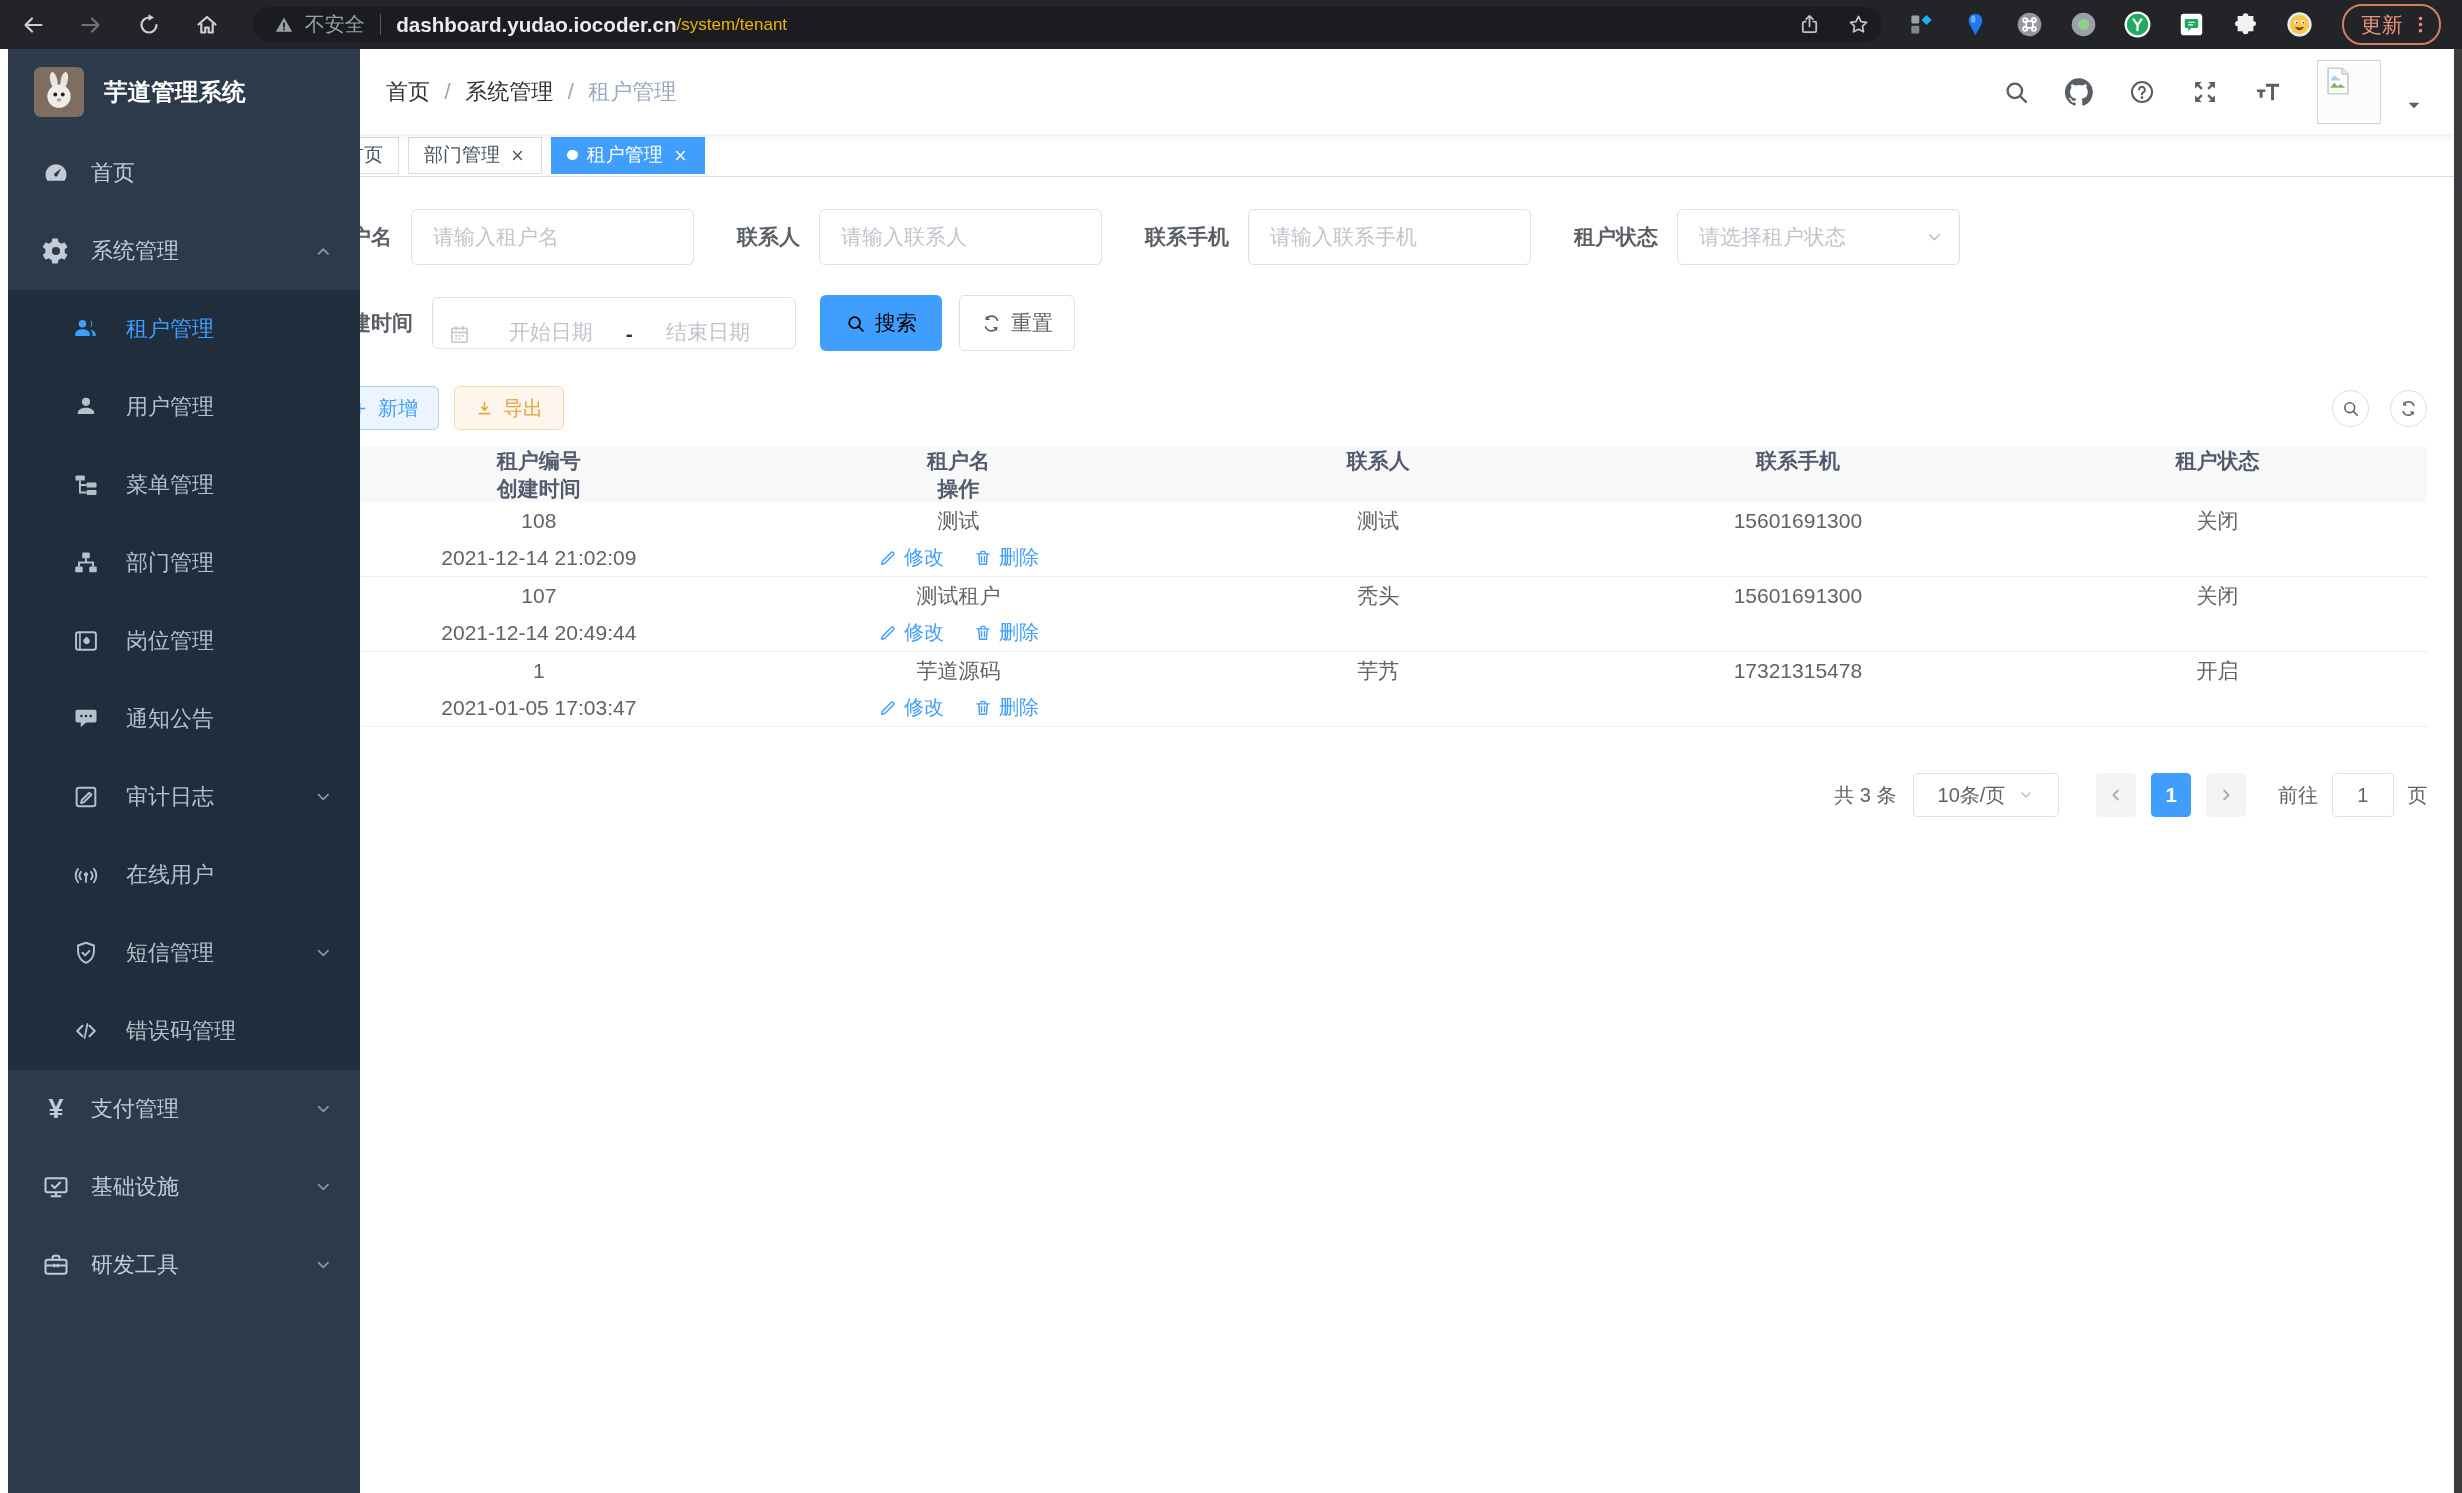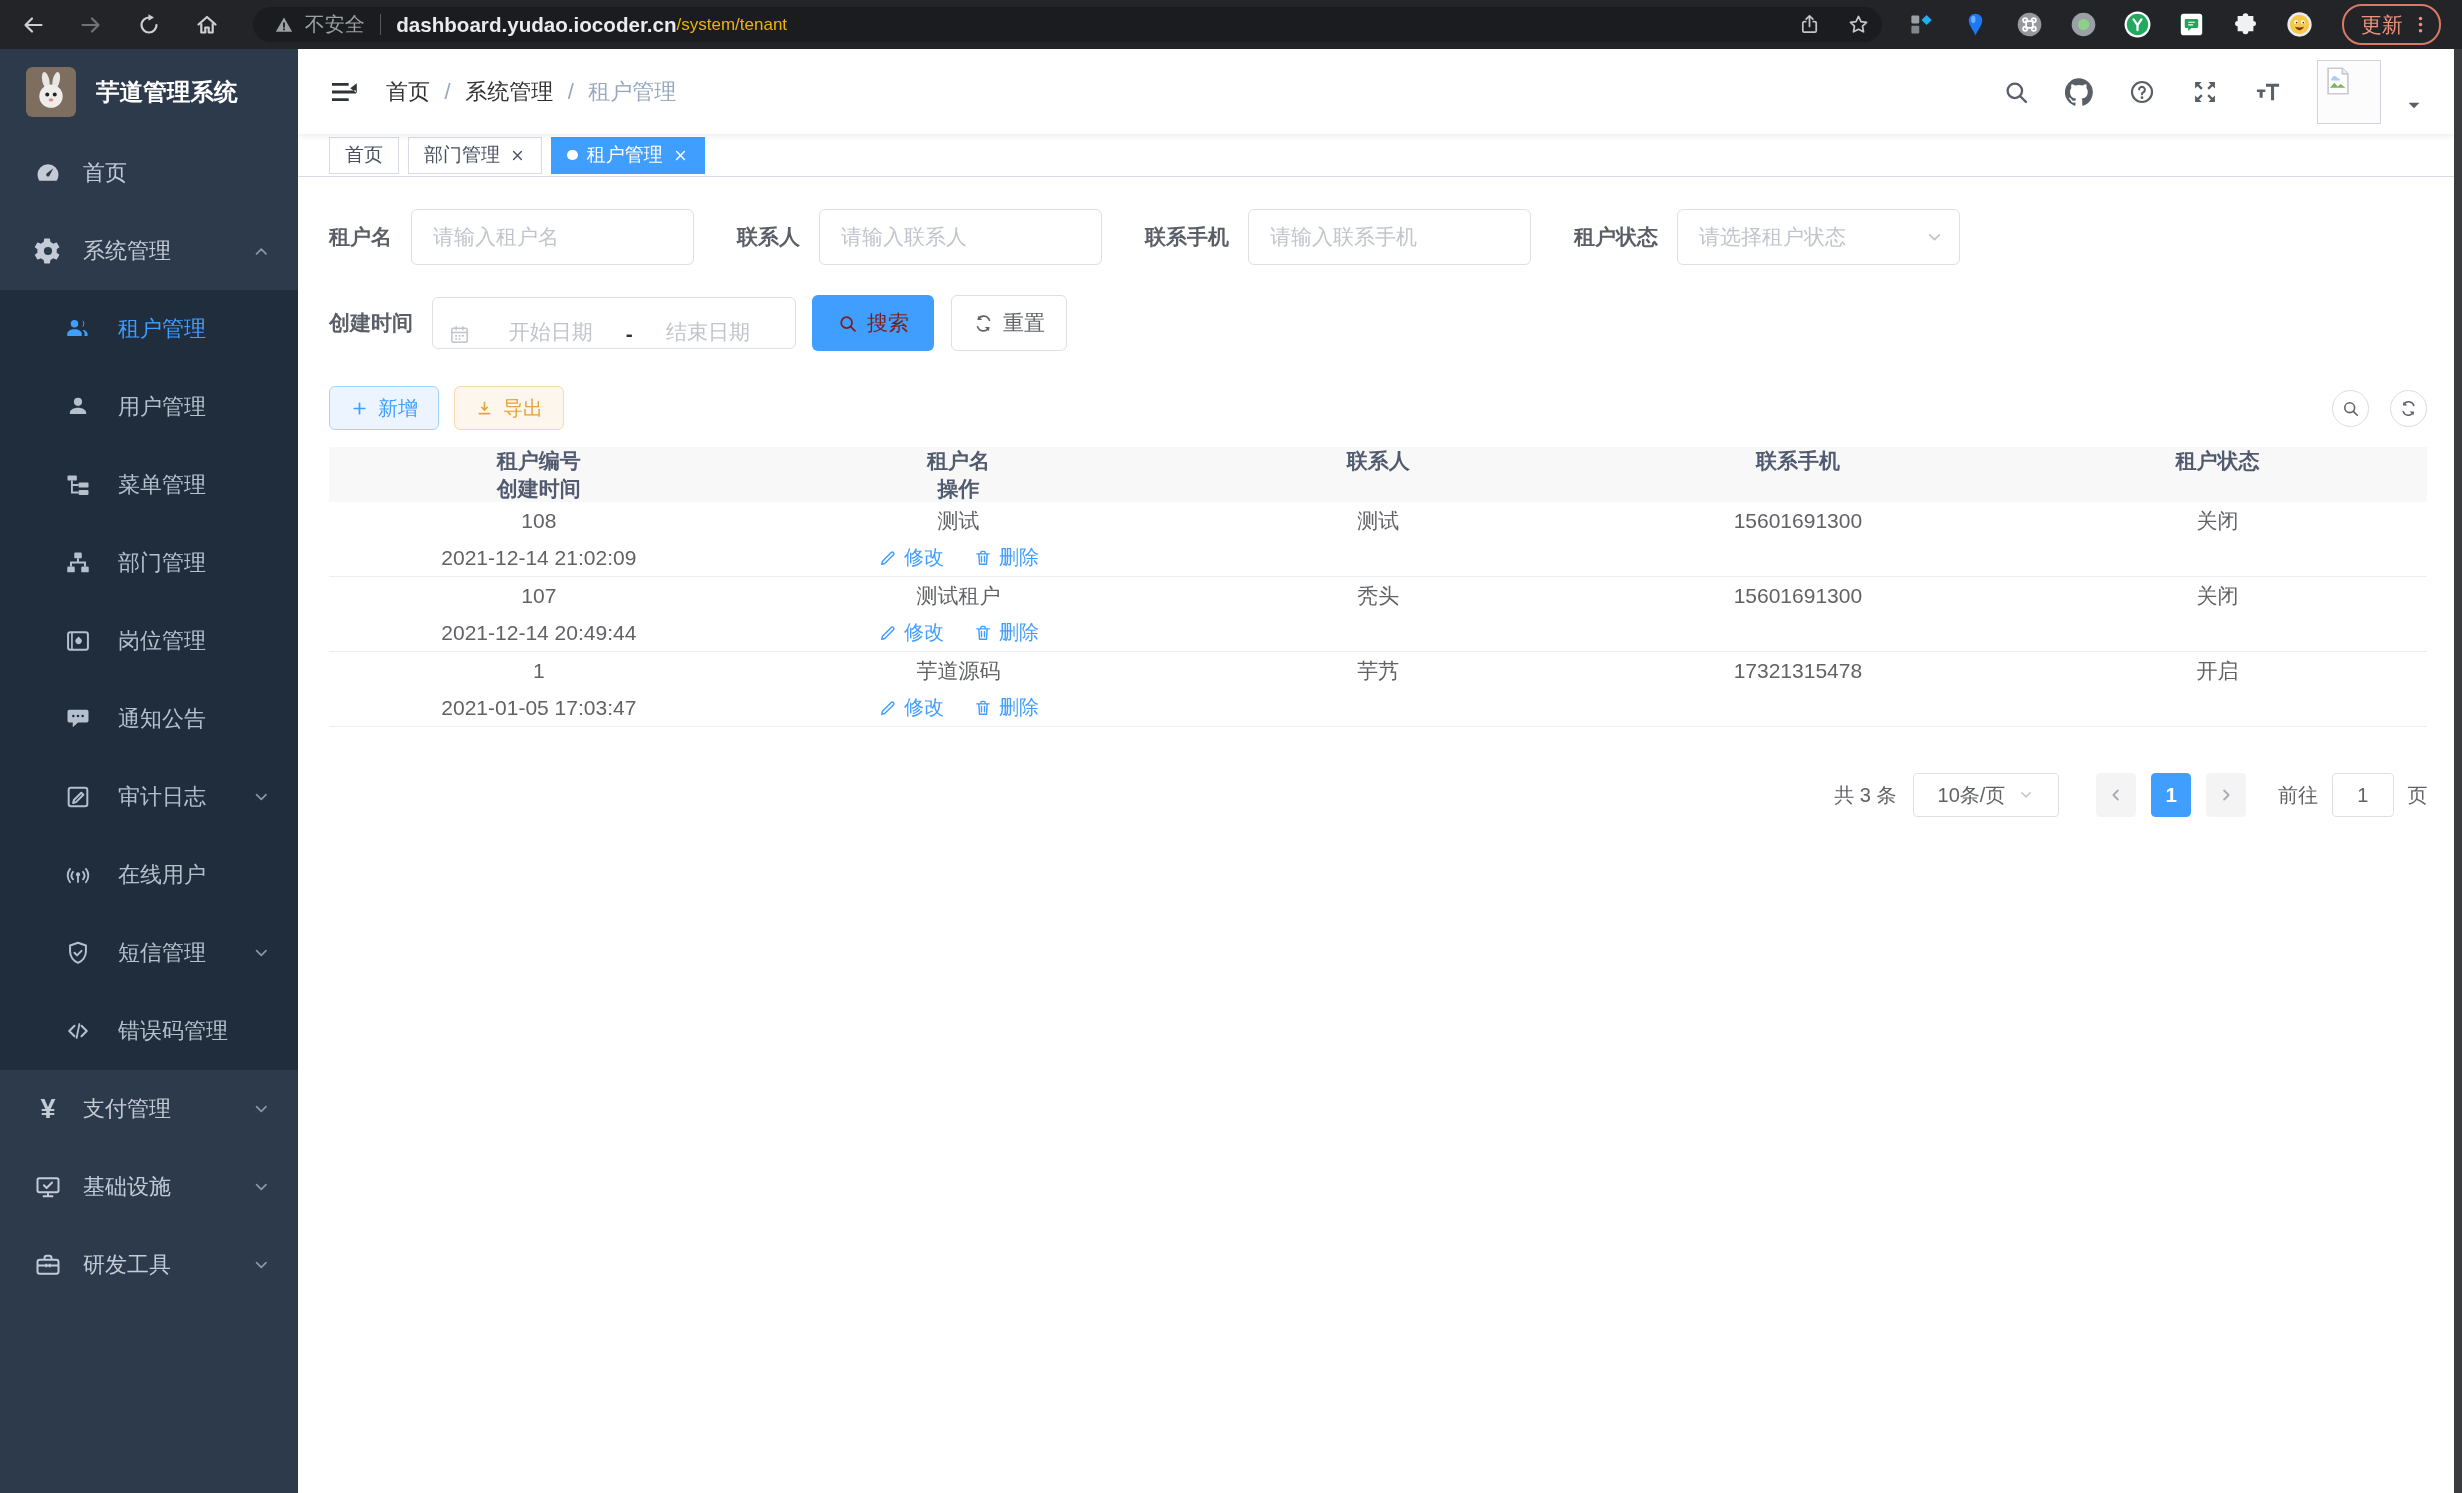--- a/index.html
+++ b/index.html
@@ -22,21 +22,21 @@
   .path{font-size:17px;color:#eab308}
   .uspace{flex:1}
   .share{width:23px;height:23px;color:#c3c6c9;margin-left:26px;cursor:pointer}
   .exts{display:flex;align-items:center;gap:27px;margin-right:29px}
   .ext{width:27px;height:27px;position:relative;cursor:pointer}
   .update-chip{height:37px;border:2.3px solid #d97a67;border-radius:20px;color:#ee9280;display:flex;
     align-items:center;gap:7.6px;padding:0 7.6px 0 17px;font-size:21px;cursor:pointer;flex:none}
   .mdots{width:21px;height:21px;color:#ee9280}
 
   
-  .sidebar{position:absolute;top:49px;left:0;width:298px;bottom:0;background:#2d3a4b;overflow:hidden;z-index:20}
+  .sidebar{position:absolute;top:49px;left:8px;width:352px;bottom:0;background:#2d3a4b;overflow:hidden;z-index:20}
   .logo{height:85px;display:flex;align-items:center;padding-left:26px;gap:20px;cursor:pointer}
   .logoimg{width:50px;height:50px;border-radius:6px;overflow:hidden}
   .logotitle{color:#fff;font-size:23.6px;font-weight:bold}
   .mi{display:flex;align-items:center;position:relative;font-size:22px;cursor:pointer}
   .lv-top{height:78px;padding-left:34px;gap:21px;background:#2d3a4b;color:#c3cbd6}
   .lv-sub{height:78px;padding-left:64px;gap:26px;background:#1f2d3d;color:#b6c0cc}
   .mi.active{color:#409eff}
   .mico{width:28px;height:28px}
   .mchev{position:absolute;right:26px;width:20.6px;height:20.6px;color:#8a96a3}
   .chev-up{transform:rotate(180deg)}
@@ -81,21 +81,21 @@
   .filter-row2{display:flex;align-items:center;margin-top:30px}
   .dateranger{width:364px;height:52px;border:1.5px solid #dcdfe6;border-radius:6px;display:flex;
     align-items:flex-end;padding:2px 15px;box-sizing:border-box;cursor:pointer;background:#fff}
   .cal{width:23px;height:23px;color:#c0c4cc;margin-right:7.6px}
   .dph{font-size:21px;color:#c0c4cc;flex:1;text-align:center}
   .dsep{color:#303133;font-size:21px;font-weight:bold;padding:0 3px}
 
   .btn{display:inline-flex;align-items:center;justify-content:center;gap:9px;border-radius:6px;
     font-size:21px;cursor:pointer;border:1.5px solid transparent;font-family:inherit;background:#fff}
   .btn .bi{width:21px;height:21px}
-  .btn.primary{background:#409eff;color:#7f1d1d;height:56px;padding:0 24px;margin-left:16px}
+  .btn.primary{background:#409eff;color:#000000;height:56px;padding:0 24px;margin-left:24px}
   .btn.plain{border-color:#dcdfe6;color:#606266;height:56px;padding:0 21px;margin-left:17px}
 
   .toolbar{display:flex;align-items:center;margin-top:35px}
   .btn.add{background:#ecf5ff;border-color:#a3d3ff;color:#409eff;height:44px;padding:0 20px;font-size:20px}
   .btn.add .bi,.btn.export .bi{width:19px;height:19px}
   .btn.export{background:#fdf6ec;border-color:#f5dab1;color:#e6a23c;height:44px;padding:0 20px;
     font-size:20px;margin-left:15px}
   .tspace{flex:1}
   .cbtn{width:37px;height:37px;border:1.5px solid #dadde3;border-radius:50%;display:flex;align-items:center;
     justify-content:center;color:#5f6368;cursor:pointer;margin-left:21px;box-sizing:border-box}

